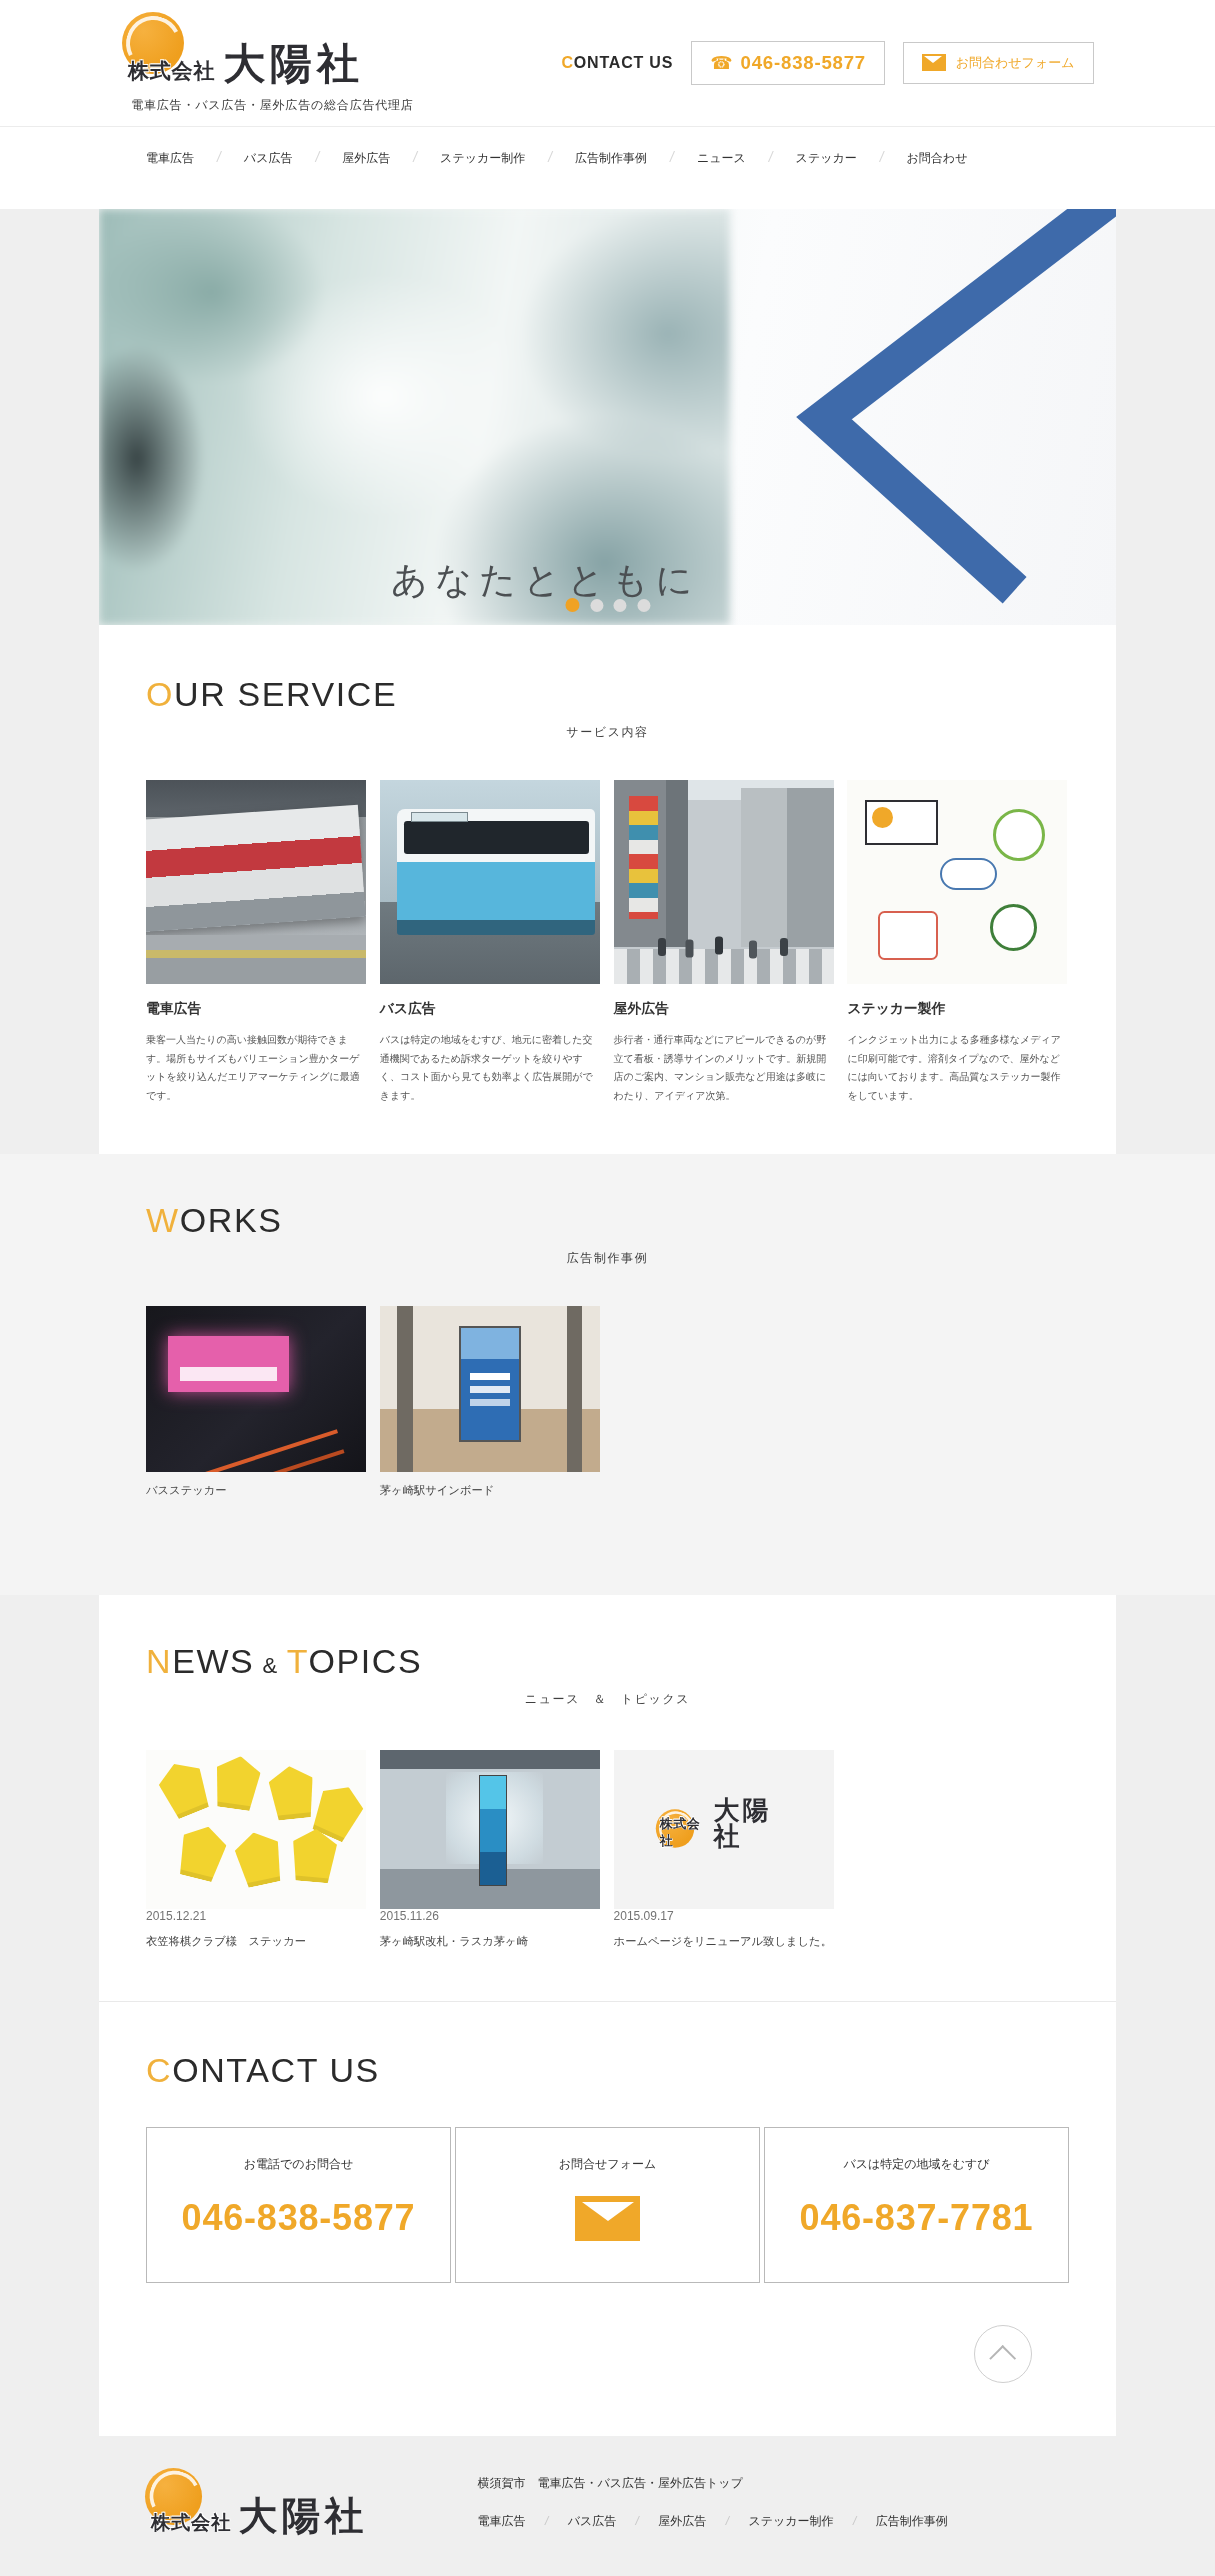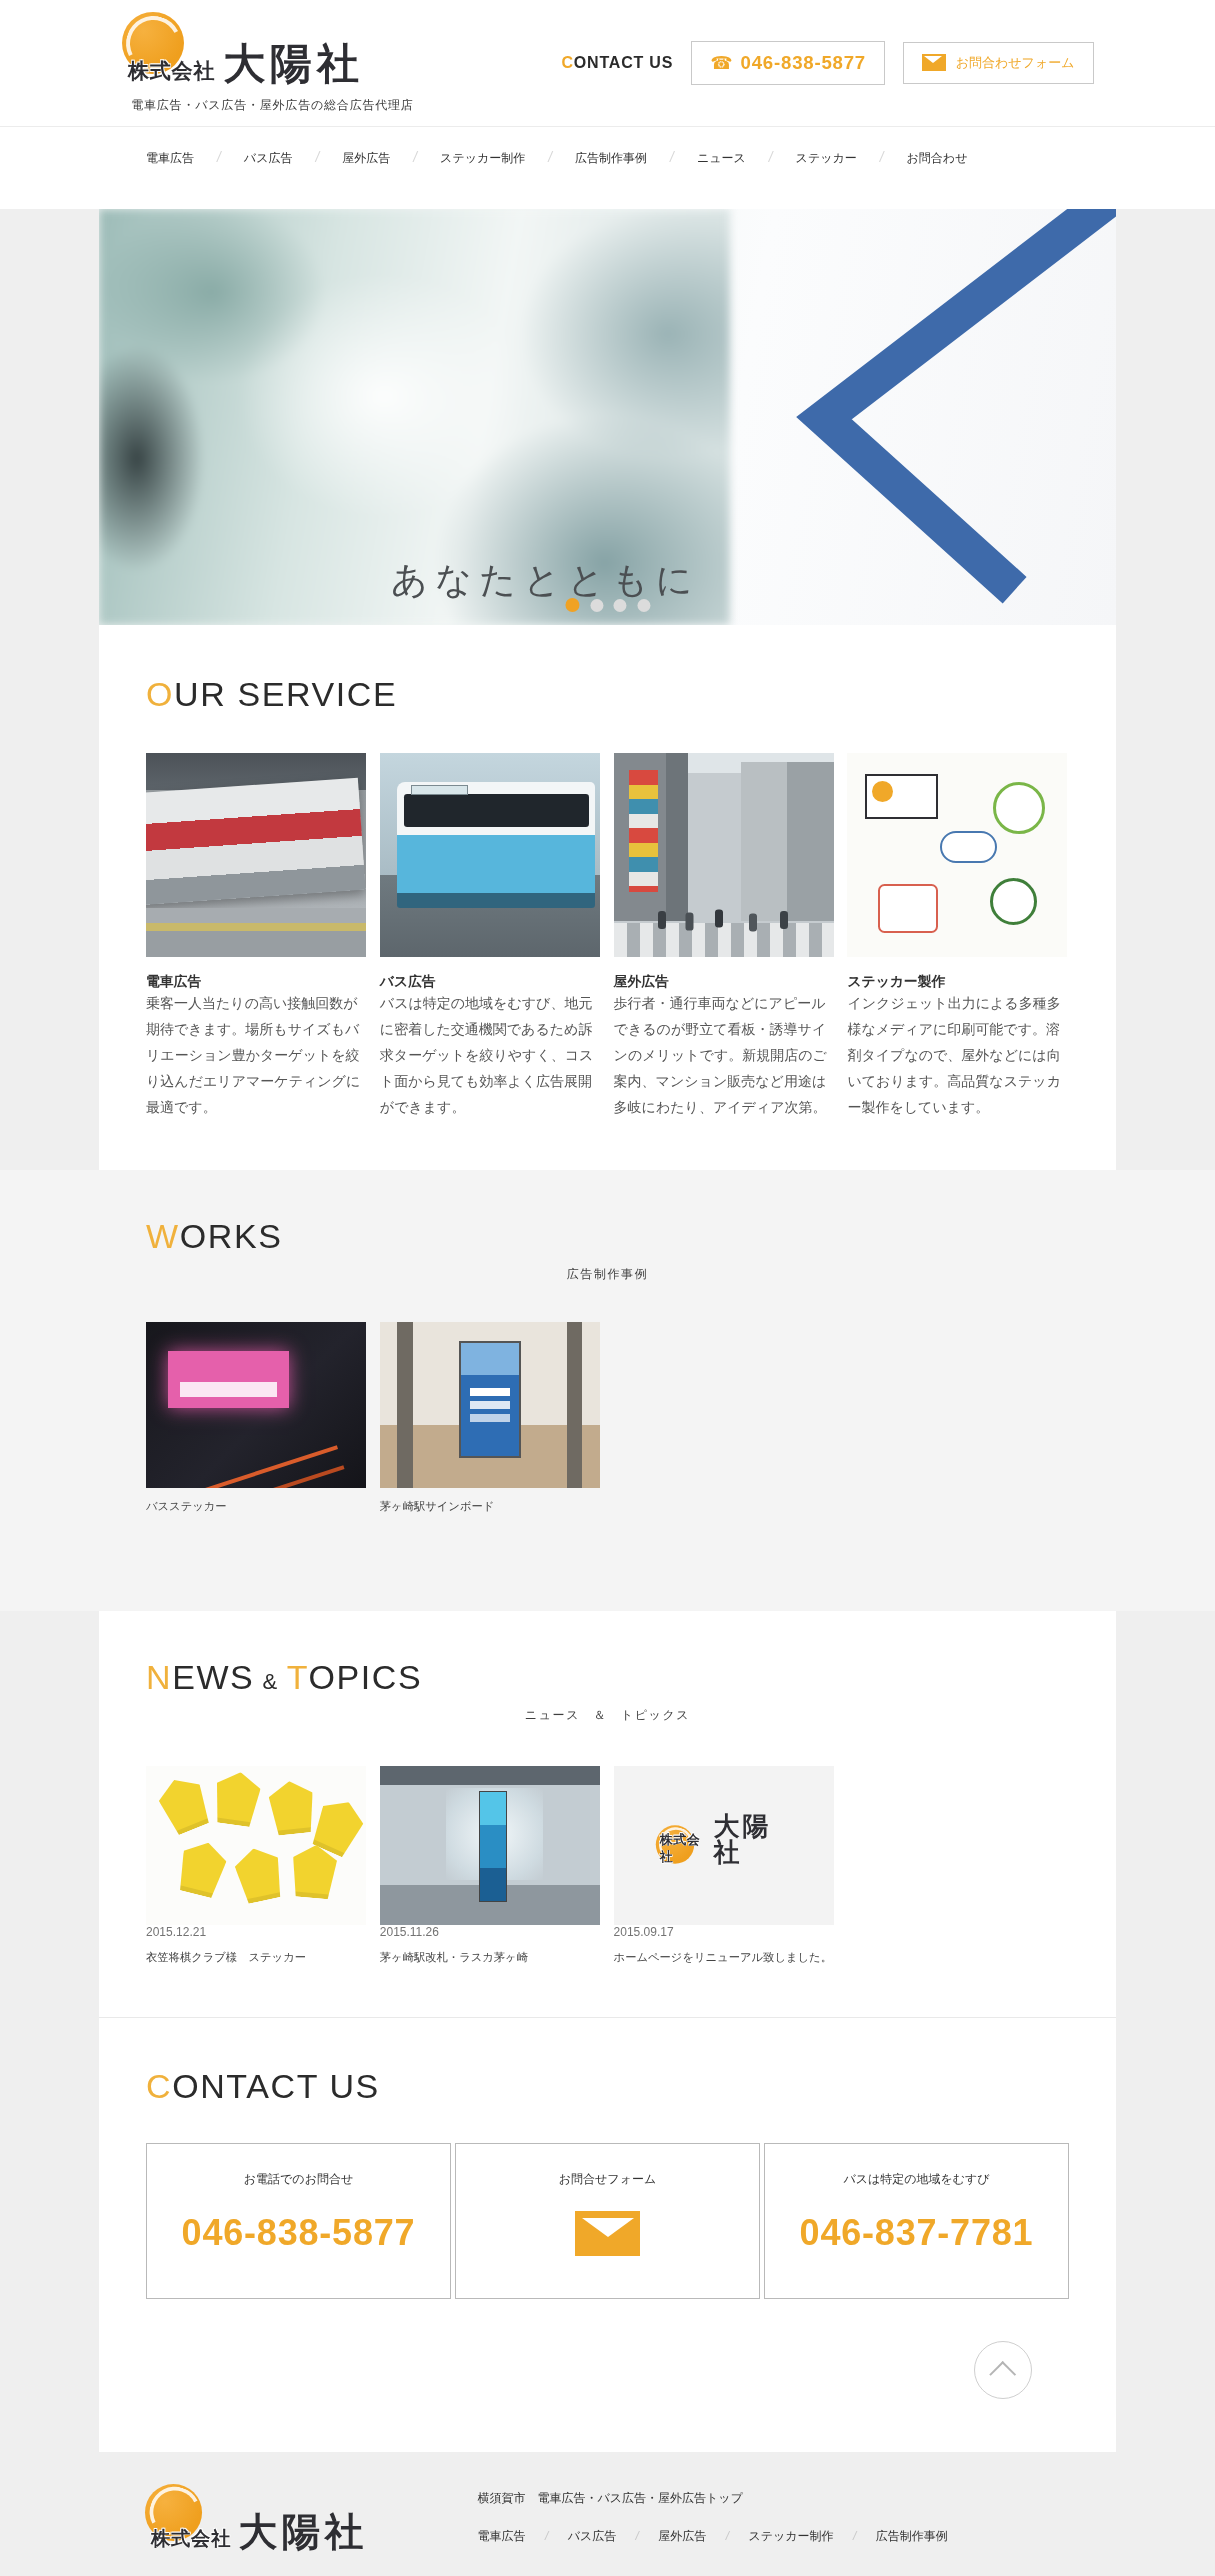--- a/index.html
+++ b/index.html
@@ -70,21 +70,21 @@
   .sec-title .oi { color:#f0b13c; }
   .sec-title .amp { font-size:22px; margin:0 8px; }
   .sec-sub { text-align:center; font-size:12px; color:#3f3f3f; margin-top:9.7px; letter-spacing:1.6px; }
 
   
   .services { padding:50px 47px 49px; }
   .card-grid { display:flex; gap:13.8px; margin-top:39px; }
   .card { width:220px; }
   .card-img { width:220px; height:204px; position:relative; overflow:hidden; background:#ddd; }
   .card h3 { font-size:13.8px; color:#333; margin-top:16px; font-weight:bold; }
-  .card p { font-size:14px; color:#555; line-height:1.85; }
+  .card p { font-size:10px; color:#555; line-height:1.85; margin-top:13px; }
 
   
   .img-train { background:linear-gradient(180deg,#4c5258 0%,#5d646a 18%,#9aa0a4 18%,#b9bec2 100%); }
   .img-train .body { position:absolute; left:-12%; top:16%; width:110%; height:55%; transform:rotate(-4deg);
     background:linear-gradient(180deg,#e7e9ea 0 28%,#c2393f 28% 52%,#dfe1e2 52% 78%,#8f969b 78% 100%);
     box-shadow:0 4.9px 11.3px rgba(0,0,0,.35); }
   .img-train .platform { position:absolute; left:0; bottom:0; width:100%; height:24%;
     background:linear-gradient(180deg,#a7acb0 0 30%,#c9b96a 30% 46%,#989ea2 46% 100%); }
 
   
@@ -240,20 +240,21 @@
     <div class="hero-dots">
       <i class="active"></i>
       <i></i>
       <i></i>
       <i></i>
     </div>
   </section>
 
   <section class="services">
     <h2 class="sec-title"><span class="oi">O</span><span>UR SERVICE</span></h2>
+    <div class="sec-sub">サービス内容</div>
     <div class="card-grid">
       <div class="card">
         <div class="card-img img-train">
           <div class="body"></div>
           <div class="platform"></div>
         </div>
         <h3>電車広告</h3>
         <p>乗客一人当たりの高い接触回数が期待できます。場所もサイズもバリエーション豊かターゲットを絞り込んだエリアマーケティングに最適です。</p>
       </div>
       <div class="card">

